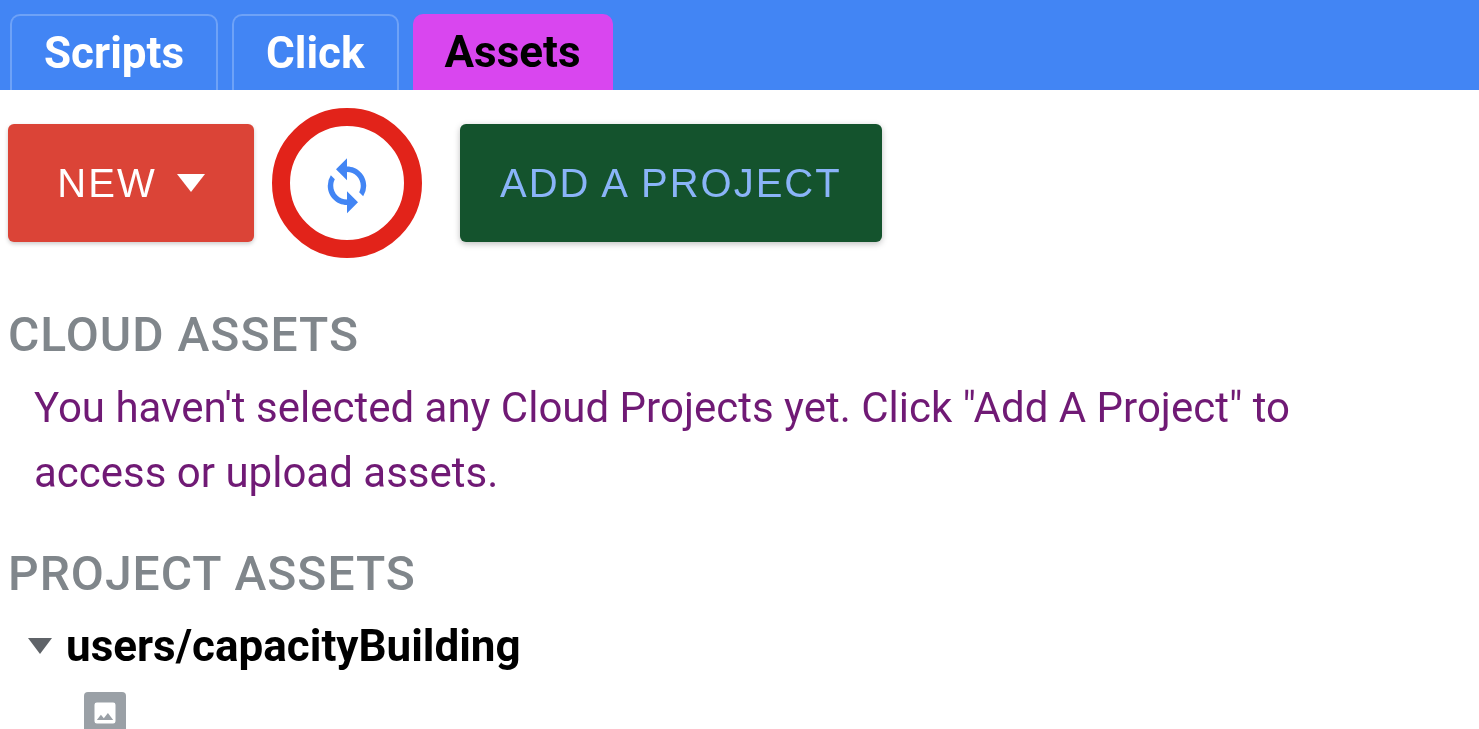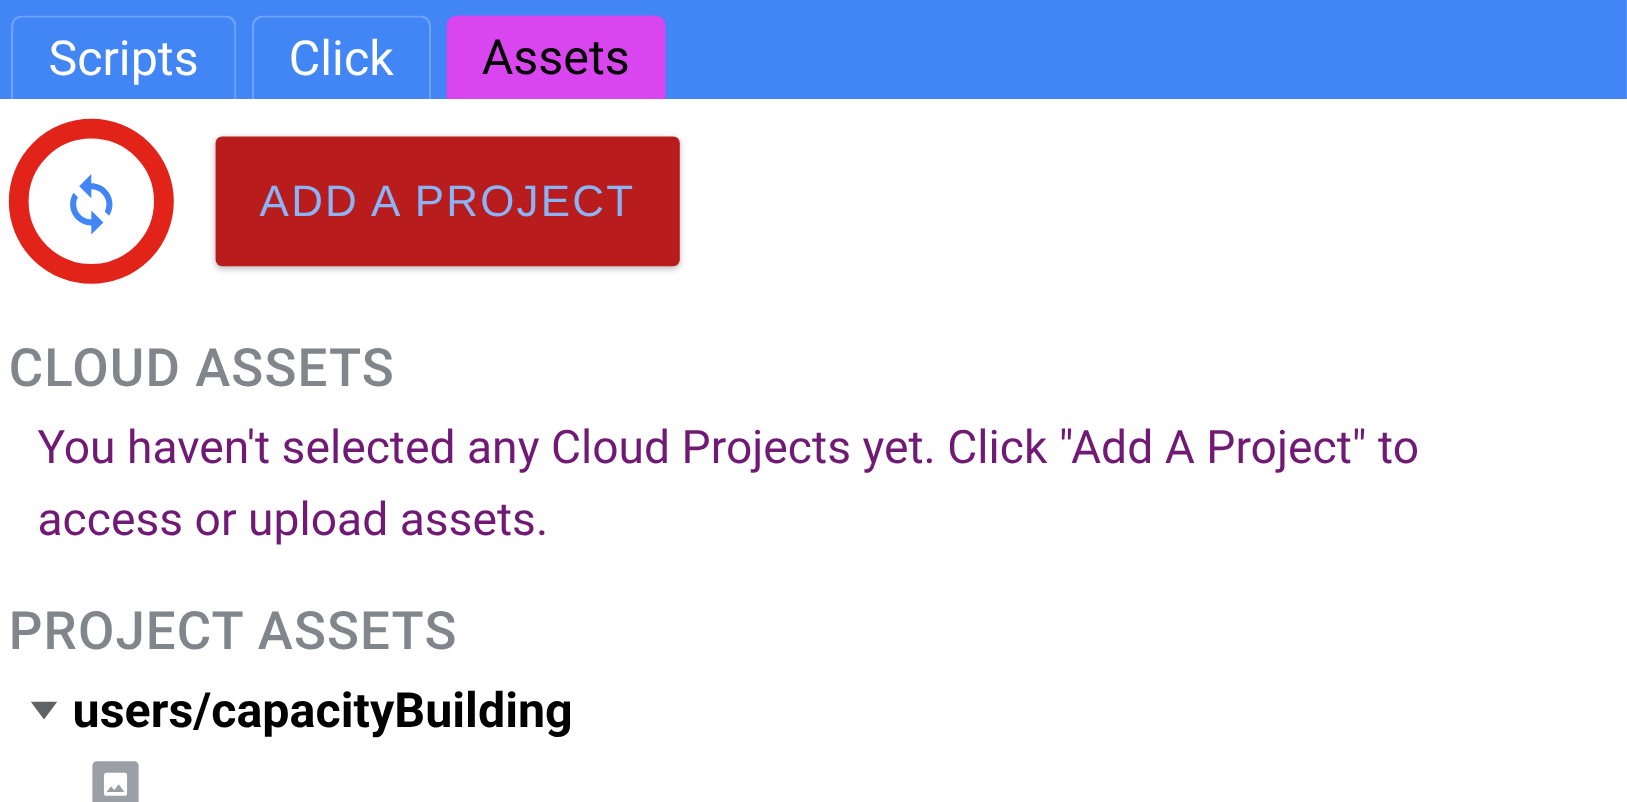--- a/index.html
+++ b/index.html
@@ -19,21 +19,21 @@
     padding-left: 10px;
   }
   .tab {
     height: 76px;
     padding: 0 32px;
     margin-right: 14px;
     display: flex;
     align-items: center;
     justify-content: center;
     font-size: 44px;
-    font-weight: 400;
+    font-weight: 700;
     border-top-left-radius: 10px;
     border-top-right-radius: 10px;
     cursor: pointer;
     user-select: none;
   }
   .tab-inactive {
     color: #fff;
     border: 2px solid #6ea2f7;
     border-bottom: none;
     background: transparent;
@@ -96,21 +96,21 @@
     background: #fff;
     display: flex;
     align-items: center;
     justify-content: center;
     cursor: pointer;
   }
   .refresh-btn svg { display: block; }
 
   .add-proj-btn {
     margin-left: 20px;
-    background: #b91c1c;
+    background: #14532d;
     color: #8ab4f8;
     font-size: 40px;
     font-weight: 500;
     letter-spacing: 2px;
     border: none;
     border-radius: 6px;
     height: 118px;
     padding: 0 40px;
     cursor: pointer;
     box-shadow: 0 2px 6px rgba(0,0,0,0.25);
@@ -182,20 +182,24 @@
   </div>
   <div class="tab tab-inactive">
     <span>Click</span>
   </div>
   <div class="tab tab-active">
     <span>Assets</span>
   </div>
 </div>
 
 <div class="toolbar">
+  <button class="new-btn">
+    <span>NEW</span>
+    <span class="caret"></span>
+  </button>
 
   <div class="refresh-wrap">
     <div class="highlight-ring"></div>
     <div class="refresh-btn">
       <svg width="66" height="66" viewBox="0 0 24 24">
         <path fill="#4285f4" d="M12 6V3L8 7l4 4V8c2.76 0 5 2.24 5 5 0 .85-.21 1.64-.58 2.34l1.46 1.46A6.96 6.96 0 0019 13c0-3.87-3.13-7-7-7zm0 12c-2.76 0-5-2.24-5-5 0-.85.21-1.64.58-2.34L6.12 9.2A6.96 6.96 0 005 13c0 3.87 3.13 7 7 7v3l4-4-4-4v3z"></path>
       </svg>
     </div>
   </div>
 

